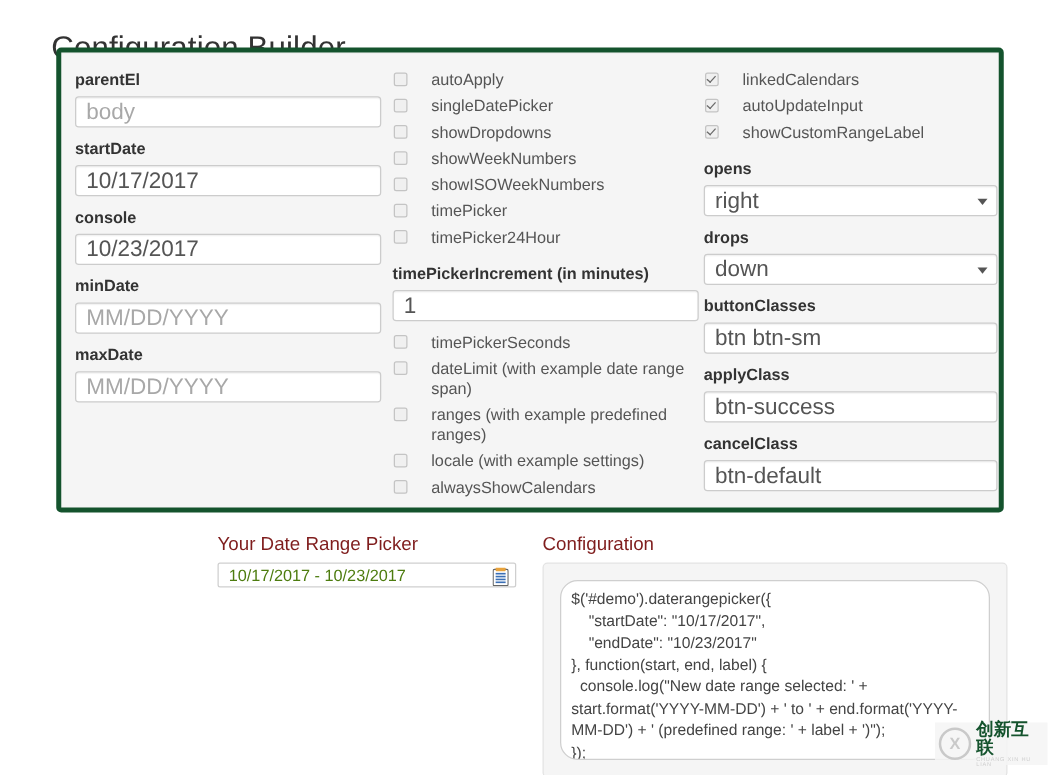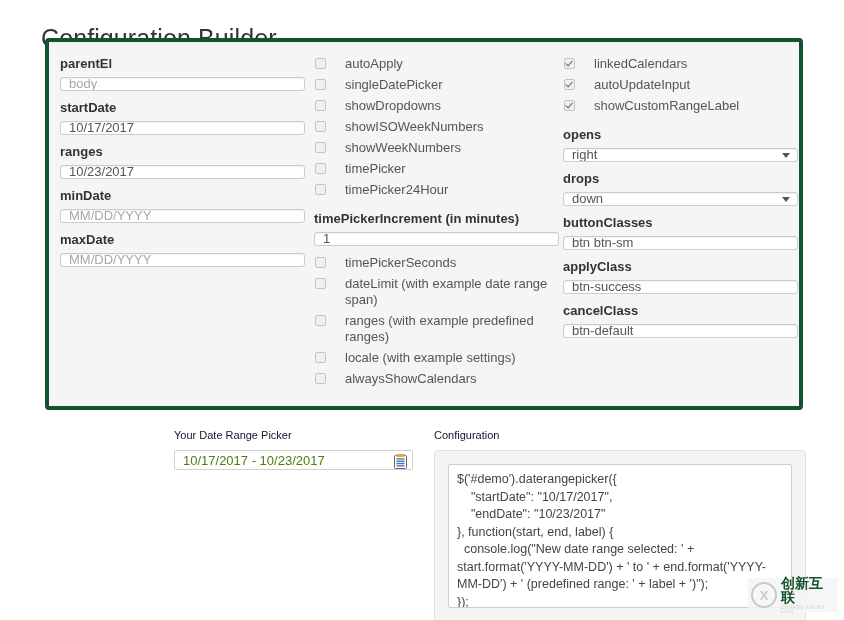--- a/index.html
+++ b/index.html
@@ -57,24 +57,24 @@
     font-weight: bold;
     font-size: 13px;
     color: #333333;
     margin-bottom: 5px;
     line-height: 16px;
   }
   .form-control {
     display: block;
     box-sizing: border-box;
     width: 100%;
-    height: 14px;
+    height: 25px;
     padding: 3px 8px;
     font-family: "Liberation Sans", sans-serif;
-    font-size: 13px;
+    font-size: 18px;
     line-height: 18px;
     color: #555555;
     background: #ffffff;
     border: 1px solid #cccccc;
     border-radius: 3px;
     box-shadow: inset 0 1px 1px rgba(0,0,0,.06);
     outline: none;
   }
   .form-control::placeholder { color: #a8a8a8; opacity: 1; }
   .form-group { margin-bottom: 9px; }
@@ -134,22 +134,22 @@
   .mid-subgroup { margin-top: 13px; }
 
   
   .bottom-left {
     position: absolute;
     left: 174px;
     top: 427px;
     width: 240px;
   }
   .bottom-caption {
-    font-size: 11px;
-    color: #0f172a;
+    font-size: 15px;
+    color: #7f1d1d;
     line-height: 17px;
     margin-bottom: 6px;
   }
   .picker-input-wrap {
     position: relative;
     width: 239px;
   }
   .picker-input {
     box-sizing: border-box;
     width: 100%;
@@ -185,21 +185,21 @@
     border: 1px solid #e3e3e3;
     border-radius: 4px;
     padding: 13px;
   }
   .config-code {
     box-sizing: border-box;
     width: 100%;
     height: 100%;
     background: #ffffff;
     border: 1px solid #cfcfcf;
-    border-radius: 2px;
+    border-radius: 14px;
     padding: 6px 8px;
     font-family: "Liberation Sans", sans-serif;
     font-size: 12.5px;
     line-height: 17.5px;
     color: #444444;
     white-space: pre-wrap;
     word-break: break-word;
     overflow: hidden;
   }
 
@@ -264,21 +264,21 @@
       <label class="field-label">parentEl</label>
       <input class="form-control" type="text" placeholder="body" style="">
     </div>
 
     <div class="form-group">
       <label class="field-label">startDate</label>
       <input class="form-control" type="text" placeholder="" value="10/17/2017" style="">
     </div>
 
     <div class="form-group">
-      <label class="field-label">ranges</label>
+      <label class="field-label">console</label>
       <input class="form-control" type="text" placeholder="" value="10/23/2017" style="">
     </div>
 
     <div class="form-group">
       <label class="field-label">minDate</label>
       <input class="form-control" type="text" placeholder="MM/DD/YYYY" style="">
     </div>
 
     <div class="form-group">
       <label class="field-label">maxDate</label>
@@ -296,25 +296,25 @@
     <div class="check-row">
       <span class="cbox"></span>
       <span class="cb-label">singleDatePicker</span>
     </div>
     <div class="check-row">
       <span class="cbox"></span>
       <span class="cb-label">showDropdowns</span>
     </div>
     <div class="check-row">
       <span class="cbox"></span>
+      <span class="cb-label">showWeekNumbers</span>
+    </div>
+    <div class="check-row">
+      <span class="cbox"></span>
       <span class="cb-label">showISOWeekNumbers</span>
-    </div>
-    <div class="check-row">
-      <span class="cbox"></span>
-      <span class="cb-label">showWeekNumbers</span>
     </div>
     <div class="check-row">
       <span class="cbox"></span>
       <span class="cb-label">timePicker</span>
     </div>
     <div class="check-row">
       <span class="cbox"></span>
       <span class="cb-label">timePicker24Hour</span>
     </div>
 

